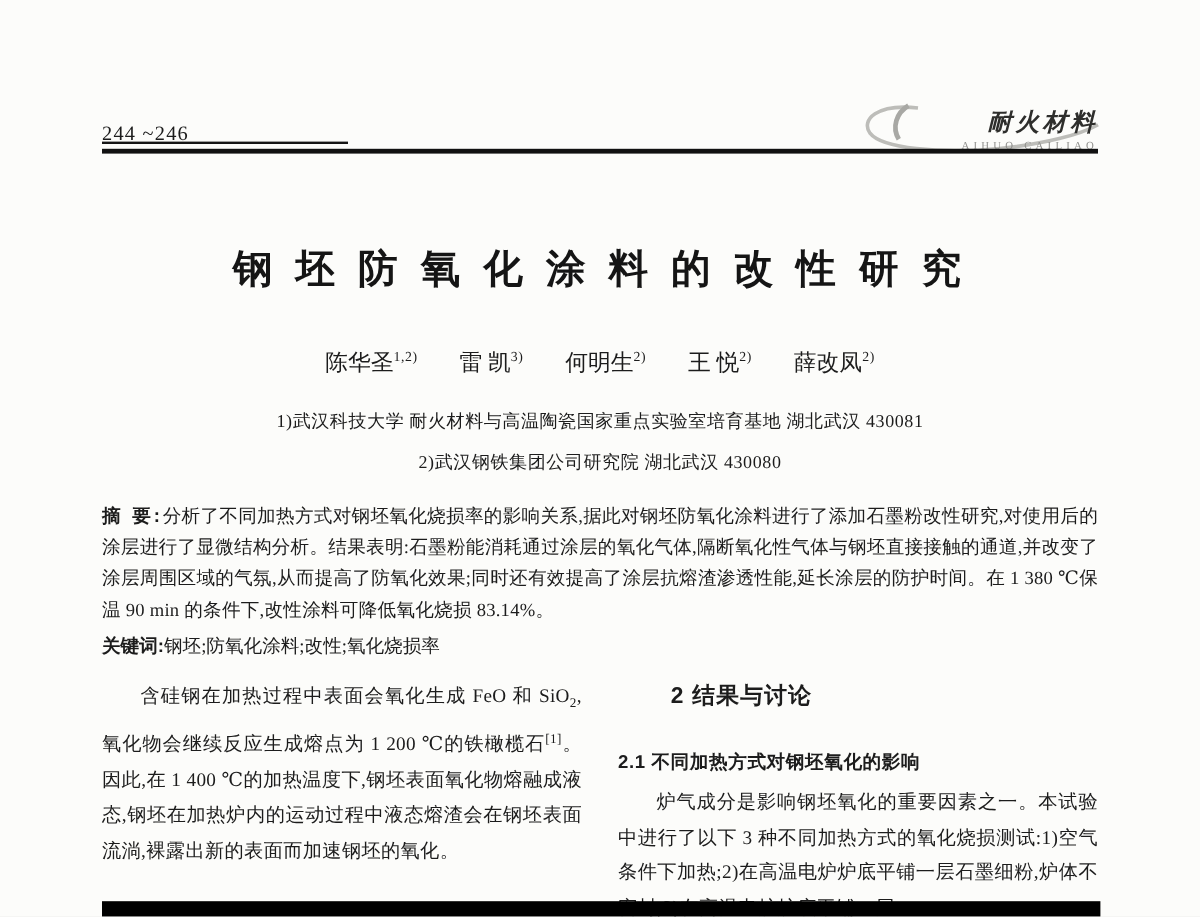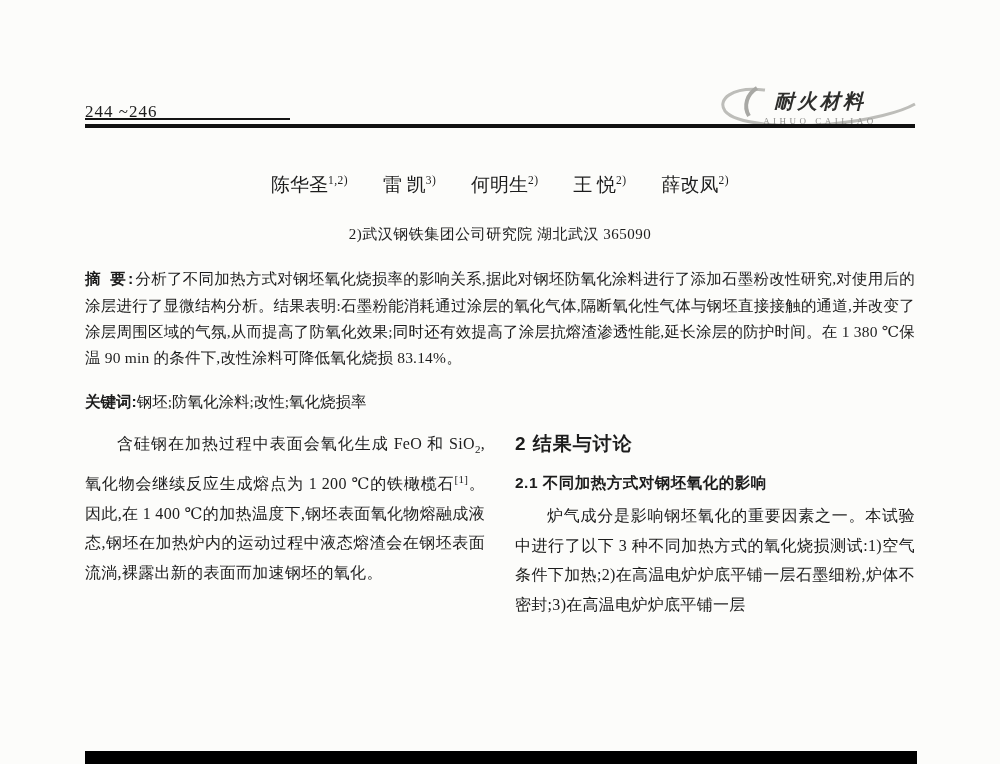--- a/index.html
+++ b/index.html
@@ -19,21 +19,21 @@
   
   .page-header {
     display:flex; justify-content:space-between; align-items:flex-end;
     padding-top:120px; height:130px;
   }
   .page-range { font-size:17px; letter-spacing:1px; padding-bottom:8px; }
   .issue-info { font-size:15px; line-height:19px; padding-bottom:3px; letter-spacing:0.5px; }
 
   .logo { position:relative; width:190px; height:44px; }
   .logo-swoosh { position:absolute; left:-12px; top:-2px; }
-  .logo-text { position:relative; text-align:center; padding-top:2px; }
+  .logo-text { position:relative; text-align:right; padding-top:2px; }
   .logo-cn {
     font-size:20px; font-weight:bold; font-style:italic;
     letter-spacing:3px; color:#2e2e2c;
   }
   .logo-en { font-size:9px; color:#8f8f8c; letter-spacing:3.5px; margin-top:1px;
     font-family:Liberation Serif, serif; }
 
   .rule-left-thin { position:absolute; left:85px; top:118px; width:205px; height:2px; background:#151515; }
   .rule-thick   { position:absolute; left:85px; top:124px; width:830px; height:4px; background:#111; }
 
@@ -57,38 +57,39 @@
 
   
   .abstract {
     margin-top:15px;
     font-size:15.5px;
     line-height:26px;
     text-align:justify;
     letter-spacing:0.2px;
   }
   .abstract .lbl { font-weight:bold; font-family:Liberation Mono, monospace; }
-  .keywords { margin-top:18px; font-size:15.5px; line-height:26px; }
+  .keywords { margin-top:4px; font-size:15.5px; line-height:26px; }
   .keywords .lbl { font-weight:bold; font-family:"Liberation Sans",sans-serif; }
 
   
   .columns { display:flex; margin-top:14px; gap:30px; }
   .col { width:400px; font-size:16px; line-height:29.5px; text-align:justify; letter-spacing:0.3px; }
   .col p { text-indent:2em; }
   .col sub, .col sup { font-size:11px; }
 
   .section-heading {
     font-family:"Liberation Sans","DejaVu Sans",sans-serif;
     font-weight:bold; font-size:19px; line-height:30px;
     letter-spacing:1px;
+    margin-left:44px;
   }
   .subsection-heading {
     font-family:"Liberation Sans","DejaVu Sans",sans-serif;
     font-weight:bold; font-size:15.5px; line-height:24px;
-    margin-top:12px; letter-spacing:0.5px;
+    margin-top:28px; letter-spacing:0.5px;
   }
   .col .body-para { margin-top:6px; }
 
   
   .scan-bar { position:absolute; left:85px; bottom:0; width:832px; height:13px; background:#000; }
 </style>
 </head>
 <body>
 
 <div class="page">
@@ -104,31 +105,33 @@
           <path d="M44 4 C 34 10, 30 22, 36 32" fill="none" stroke="#a8a8a4" stroke-width="4"></path>
         </svg>
         <div class="logo-text">
           <div class="logo-cn">耐火材料</div>
           <div class="logo-en">AIHUO CAILIAO</div>
         </div>
       </div>
 
     </header>
 
+    <h1 class="title">钢 坯 防 氧 化 涂 料 的 改 性 研 究</h1>
 
     <div class="authors">
       <span class="author"><span>陈华圣</span><sup>1,2)</sup></span>
       <span class="author"><span>雷 凯</span><sup>3)</sup></span>
       <span class="author"><span>何明生</span><sup>2)</sup></span>
       <span class="author"><span>王 悦</span><sup>2)</sup></span>
       <span class="author"><span>薛改凤</span><sup>2)</sup></span>
     </div>
 
     <div class="affiliations">
-      <div class="affiliation">2)武汉钢铁集团公司研究院  湖北武汉 365090</div>
+      <div class="affiliation">1)武汉科技大学 耐火材料与高温陶瓷国家重点实验室培育基地  湖北武汉 430081</div>
+      <div class="affiliation">2)武汉钢铁集团公司研究院  湖北武汉 430080</div>
     </div>
 
     <p class="abstract"><span class="lbl">摘  要:</span><span>分析了不同加热方式对钢坯氧化烧损率的影响关系,据此对钢坯防氧化涂料进行了添加石墨粉改性研究,对使用后的涂层进行了显微结构分析。结果表明:石墨粉能消耗通过涂层的氧化气体,隔断氧化性气体与钢坯直接接触的通道,并改变了涂层周围区域的气氛,从而提高了防氧化效果;同时还有效提高了涂层抗熔渣渗透性能,延长涂层的防护时间。在 1 380 ℃保温 90 min 的条件下,改性涂料可降低氧化烧损 83.14%。</span></p>
 
     <p class="keywords"><span class="lbl">关键词:</span><span>钢坯;防氧化涂料;改性;氧化烧损率</span></p>
 
     <div class="columns">
 
       <div class="col">
         <p><span>含硅钢在加热过程中表面会氧化生成 FeO 和 SiO</span><sub>2</sub><span>,氧化物会继续反应生成熔点为 1 200 ℃的铁橄榄石</span><sup>[1]</sup><span>。因此,在 1 400 ℃的加热温度下,钢坯表面氧化物熔融成液态,钢坯在加热炉内的运动过程中液态熔渣会在钢坯表面流淌,裸露出新的表面而加速钢坯的氧化。</span></p>

